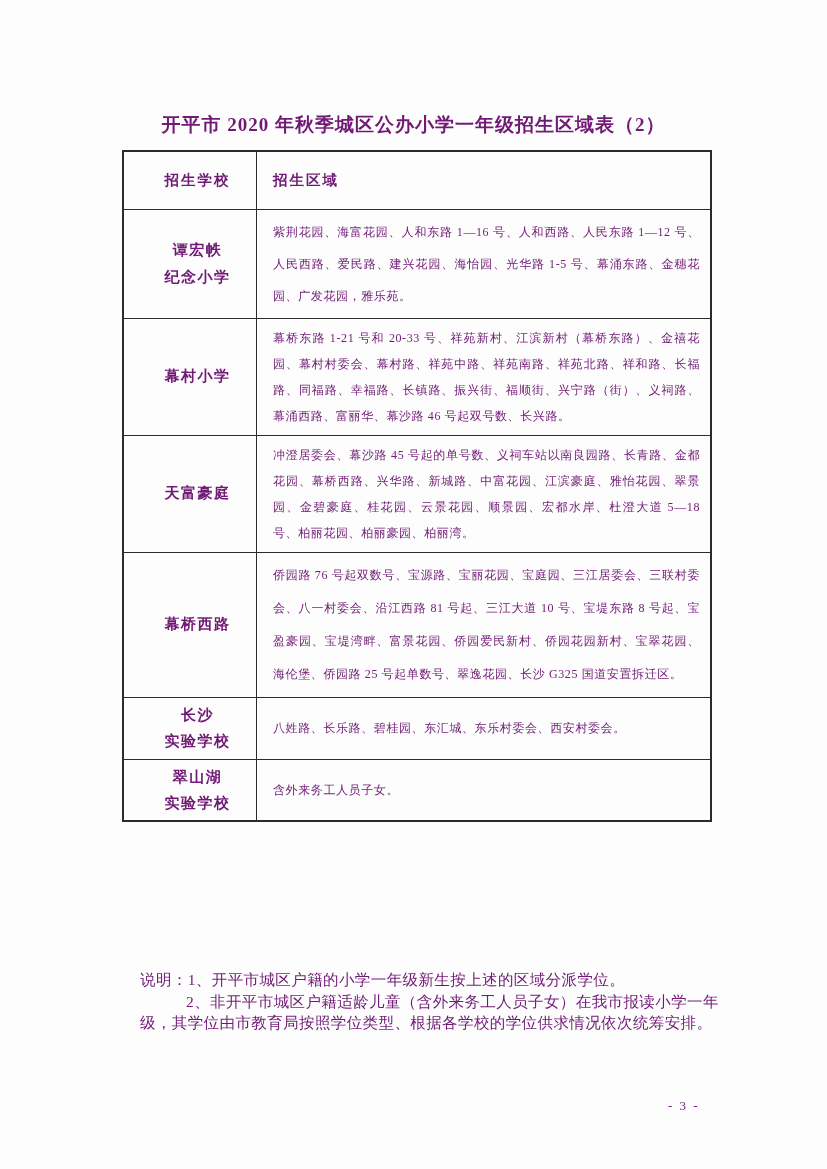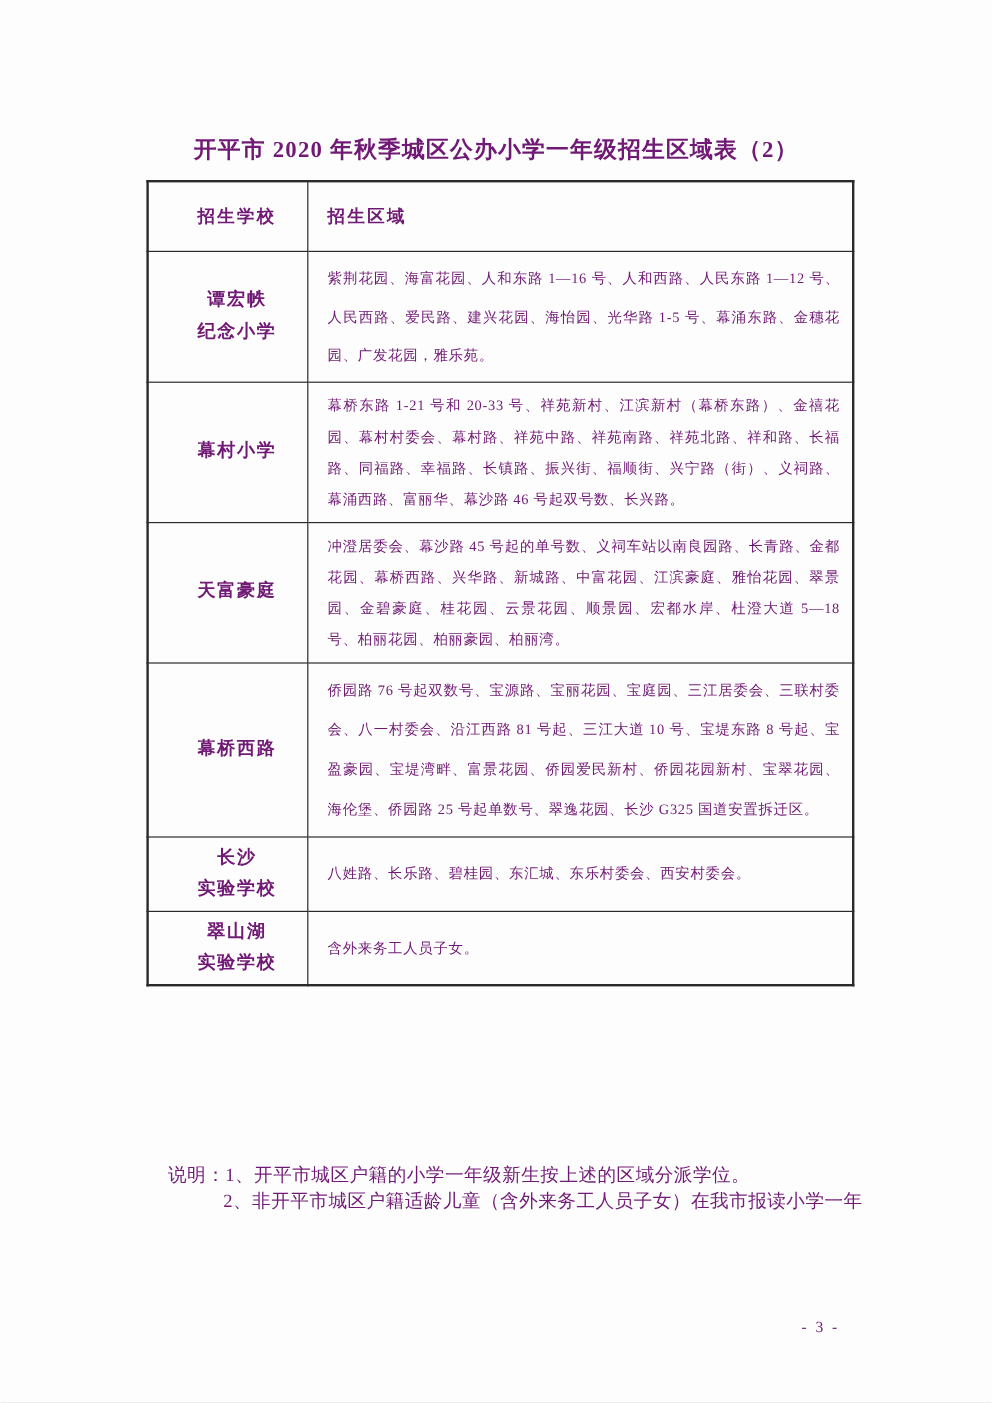--- a/index.html
+++ b/index.html
@@ -151,17 +151,18 @@
         <td class="school-cell">翠山湖
 实验学校</td>
         <td class="area-cell">含外来务工人员子女。</td>
       </tr>
     </tbody>
   </table>
 
   <div class="notes">
     <div class="note-line note-line-1">说明：1、开平市城区户籍的小学一年级新生按上述的区域分派学位。</div>
     <div class="note-line note-line-2">2、非开平市城区户籍适龄儿童（含外来务工人员子女）在我市报读小学一年</div>
+    <div class="note-line note-line-3">级，其学位由市教育局按照学位类型、根据各学校的学位供求情况依次统筹安排。</div>
   </div>
 
   <div class="page-number">- 3 -</div>
 
 </div>
 
 </body></html>

